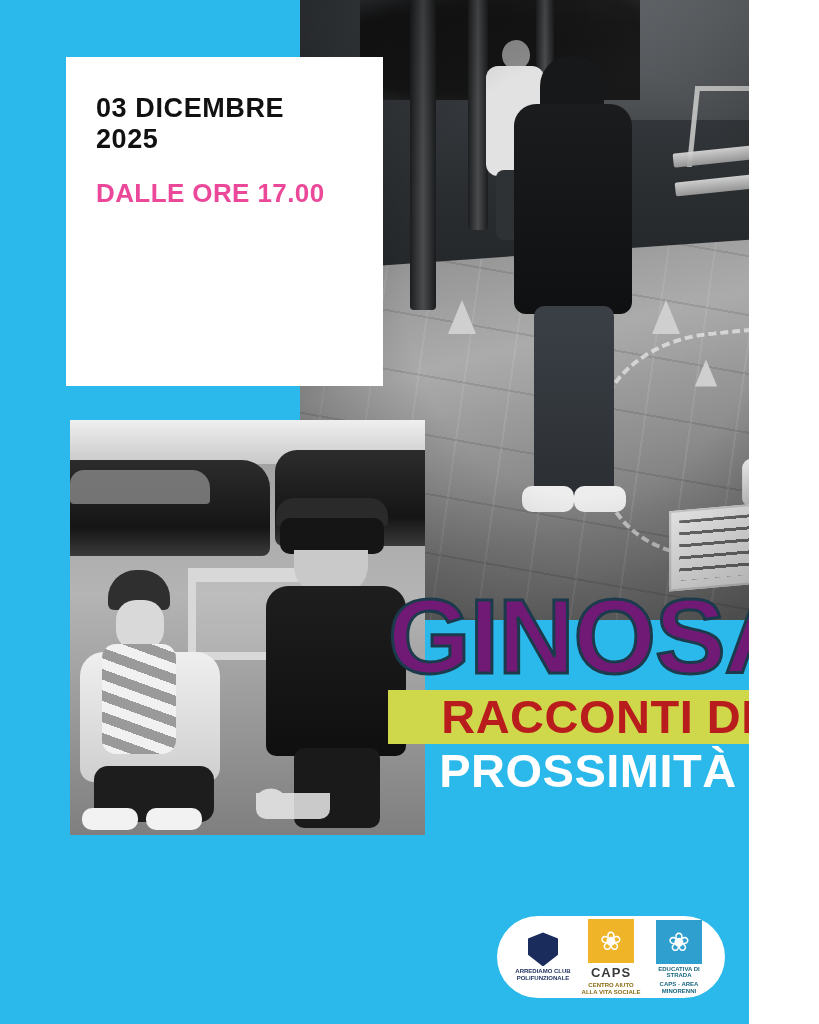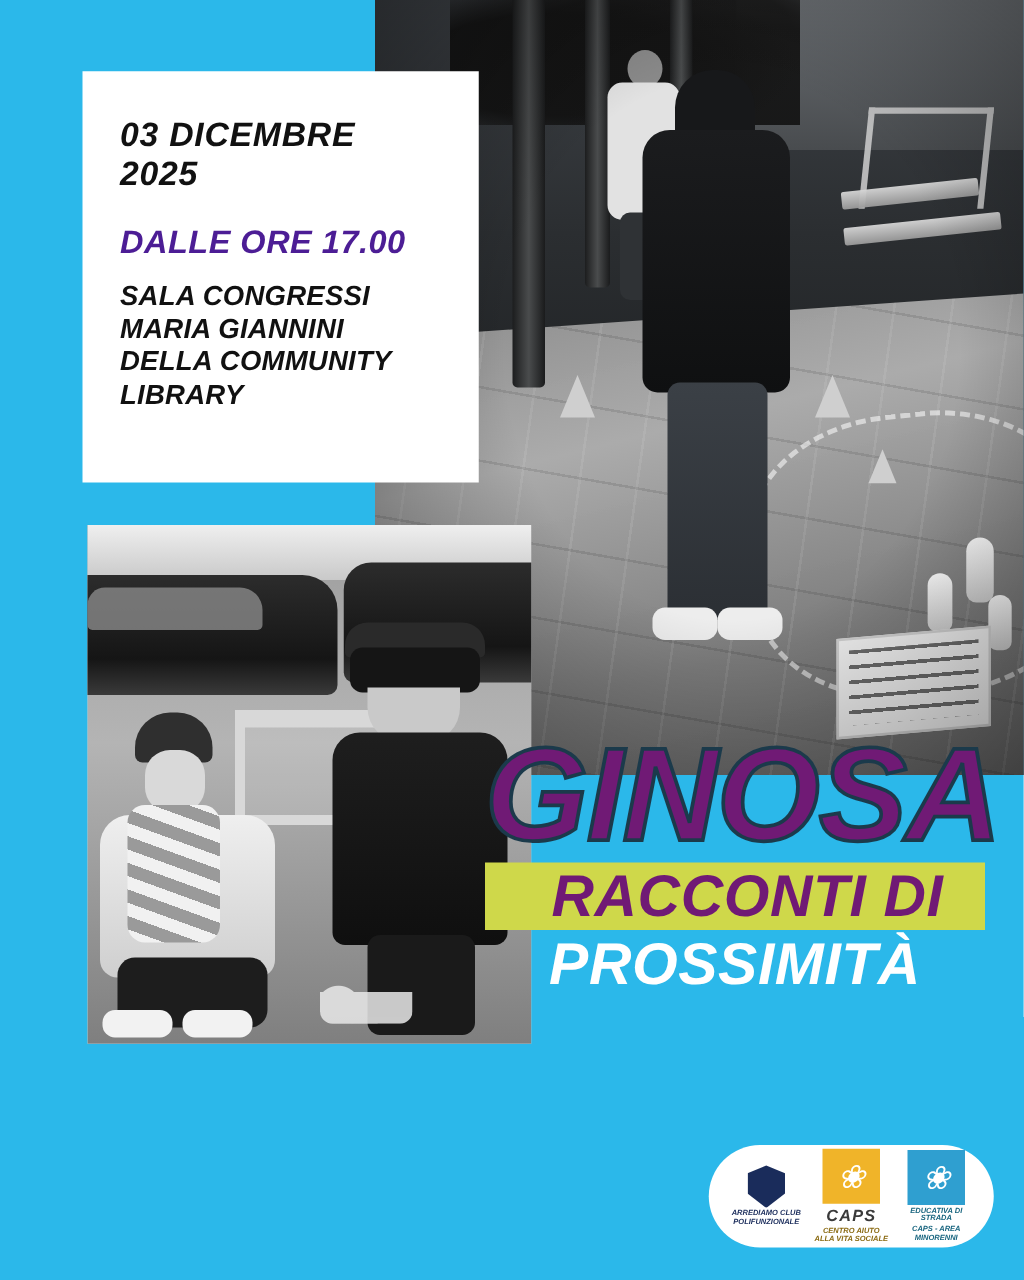--- a/index.html
+++ b/index.html
@@ -5,25 +5,24 @@
   html, body {
     margin: 0;
     padding: 0;
     background: #ffffff;
   }
   body {
     font-family: "Liberation Sans", sans-serif;
   }
   #poster {
     position: relative;
-    width: 819px;
+    width: 749px;
     height: 1024px;
     overflow: hidden;
     background: #2bb8ea;
-    font-style: italic;
   }
 
   
   .photo-bg {
     position: absolute;
     left: 300px;
     top: 0;
     width: 519px;
     height: 620px;
     overflow: hidden;
@@ -230,22 +229,22 @@
     font-weight: bold;
     letter-spacing: .6px;
     color: #111111;
     line-height: 1.16;
     margin: 0 0 22px 0;
   }
   .info-card .time {
     font-size: 26px;
     font-weight: bold;
     letter-spacing: .4px;
-    color: #4c1d95;
-    margin: 0 0 15px 0;
+    color: #ec4899;
+    margin: 0 0 28px 0;
   }
   .info-card .venue {
     font-size: 22px;
     font-weight: bold;
     letter-spacing: .2px;
     color: #111111;
     line-height: 1.2;
     margin: 0 0 6px 0;
   }
   .info-card .address {
@@ -359,21 +358,21 @@
     text-align: center;
   }
   .title-sub-band {
     margin-top: 4px;
     background: #cfd84a;
     padding: 2px 0;
   }
   .title-sub {
     font-size: 47px;
     font-weight: bold;
-    color: #701a75;
+    color: #b91c1c;
     letter-spacing: .5px;
     text-align: center;
     margin: 0;
     line-height: 1.08;
     padding-left: 20px;
   }
   .title-sub2 {
     font-size: 47px;
     font-weight: bold;
     color: #ffffff;
@@ -519,21 +518,20 @@
       <div class="k-face"></div>
       <div class="k-body"></div>
       <div class="k-legs"></div>
     </div>
     <div class="handprint"></div>
   </div>
 
   <div class="info-card">
     <p class="date">03 DICEMBRE 2025</p>
     <p class="time">DALLE ORE 17.00</p>
-    <p class="venue">SALA CONGRESSI MARIA GIANNINI DELLA COMMUNITY LIBRARY</p>
   </div>
 
   <div class="title-wrap">
     <h1 class="title-main">GINOSA</h1>
     <div class="title-sub-band">
       <p class="title-sub">RACCONTI DI</p>
     </div>
     <p class="title-sub2">PROSSIMITÀ</p>
   </div>
 

